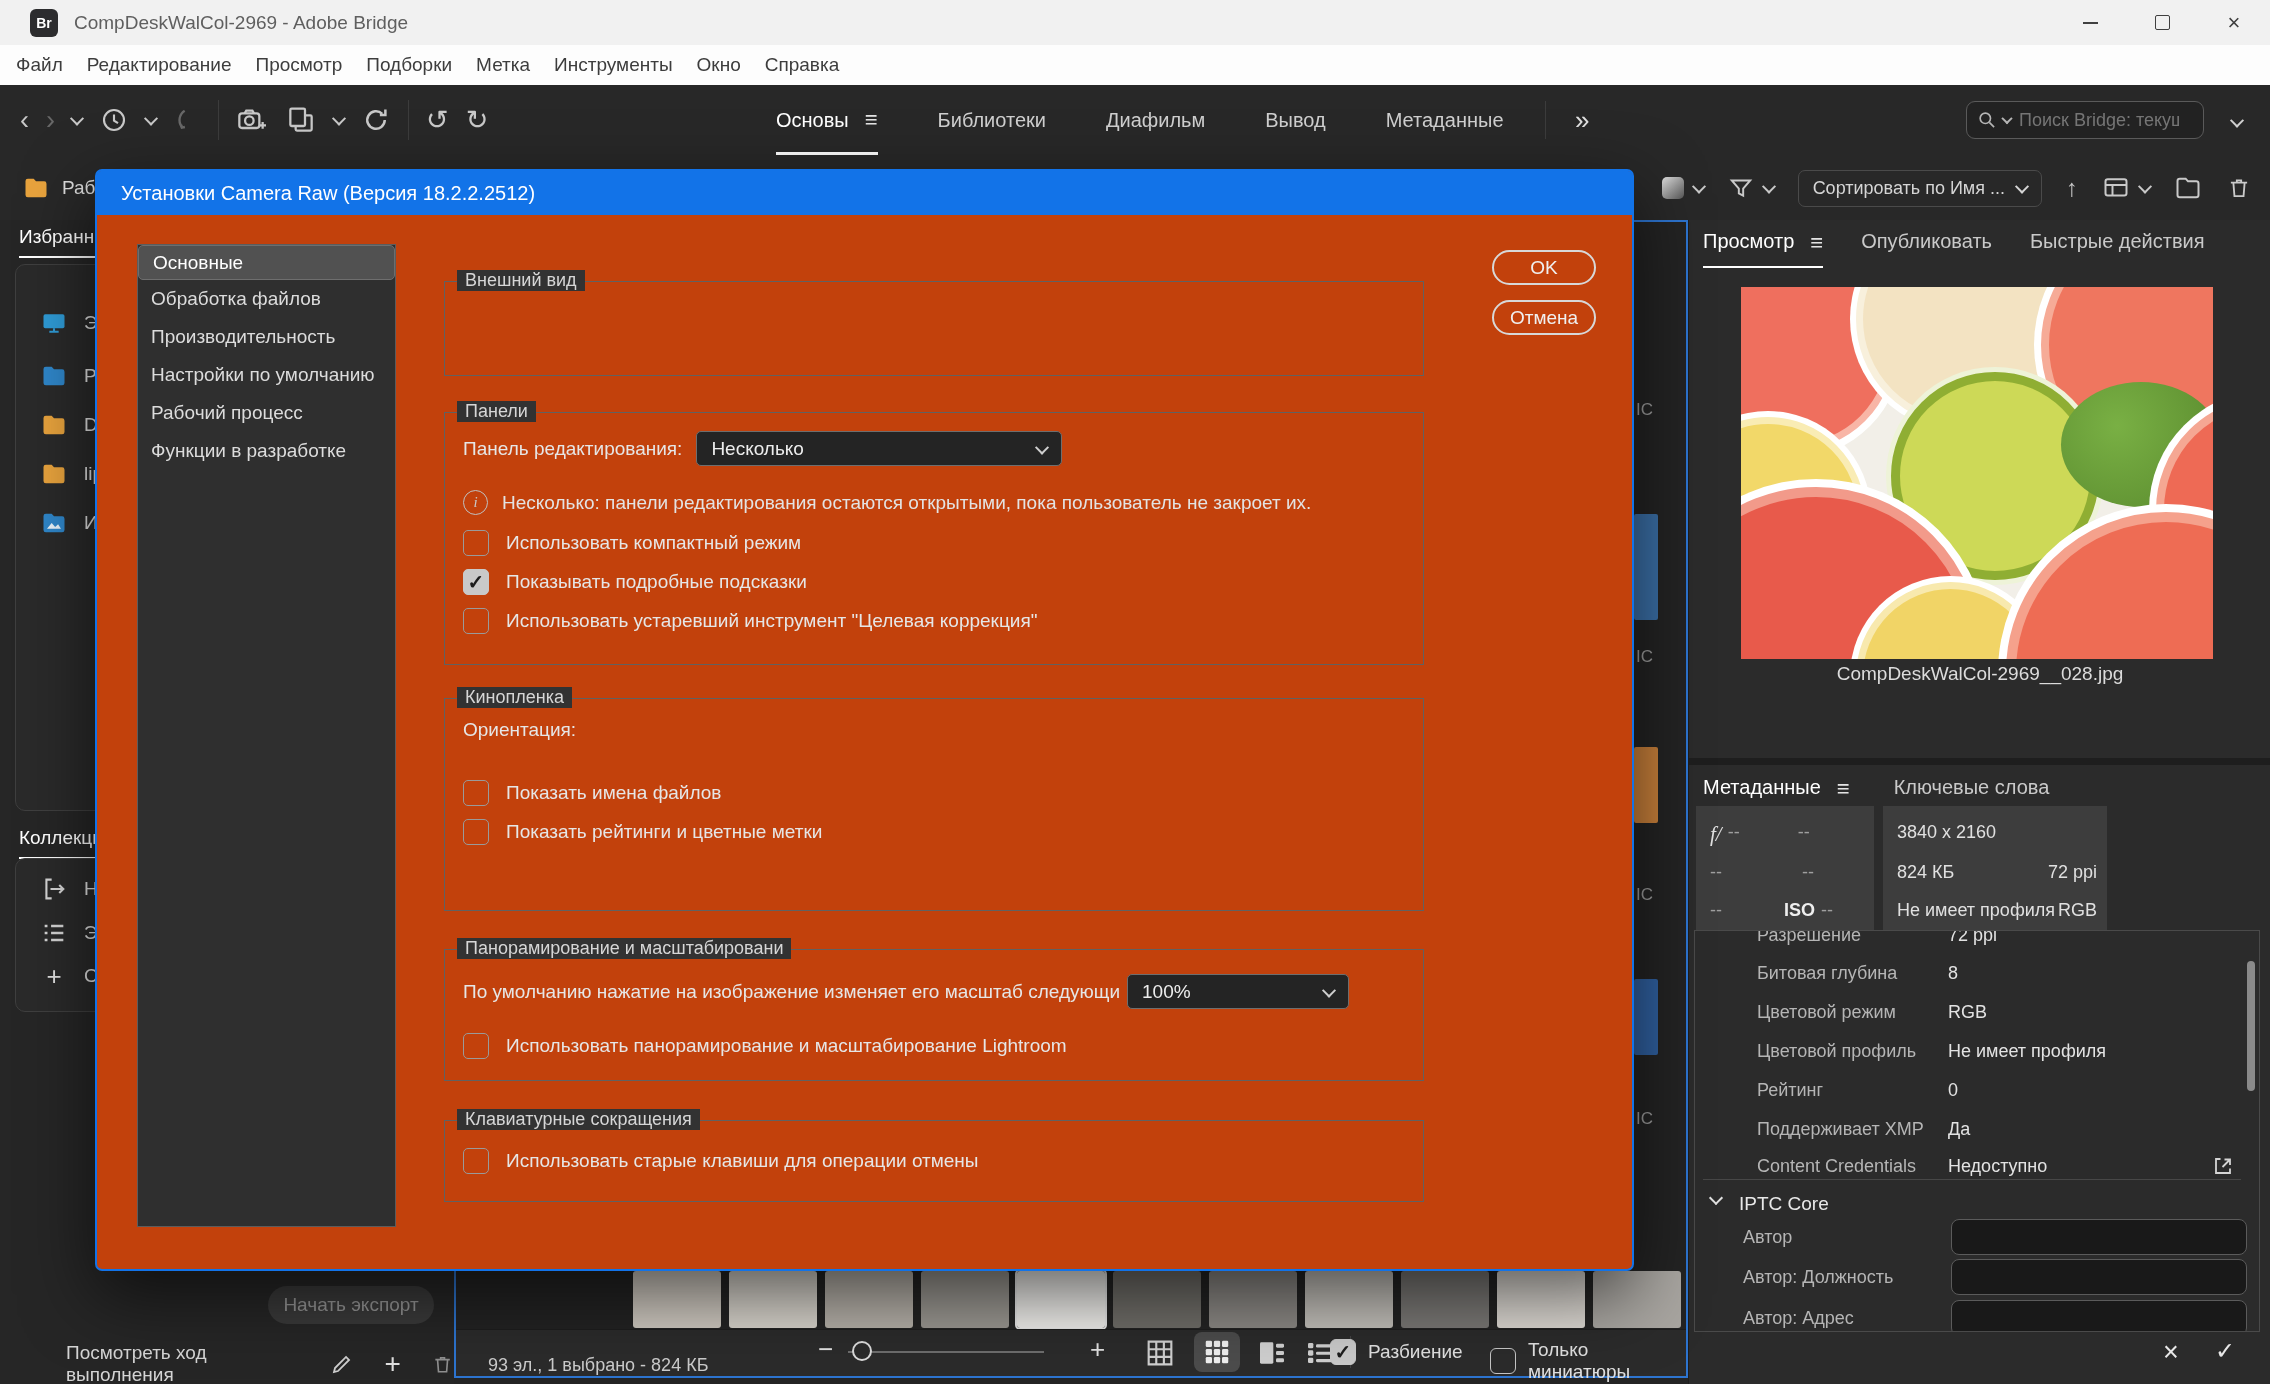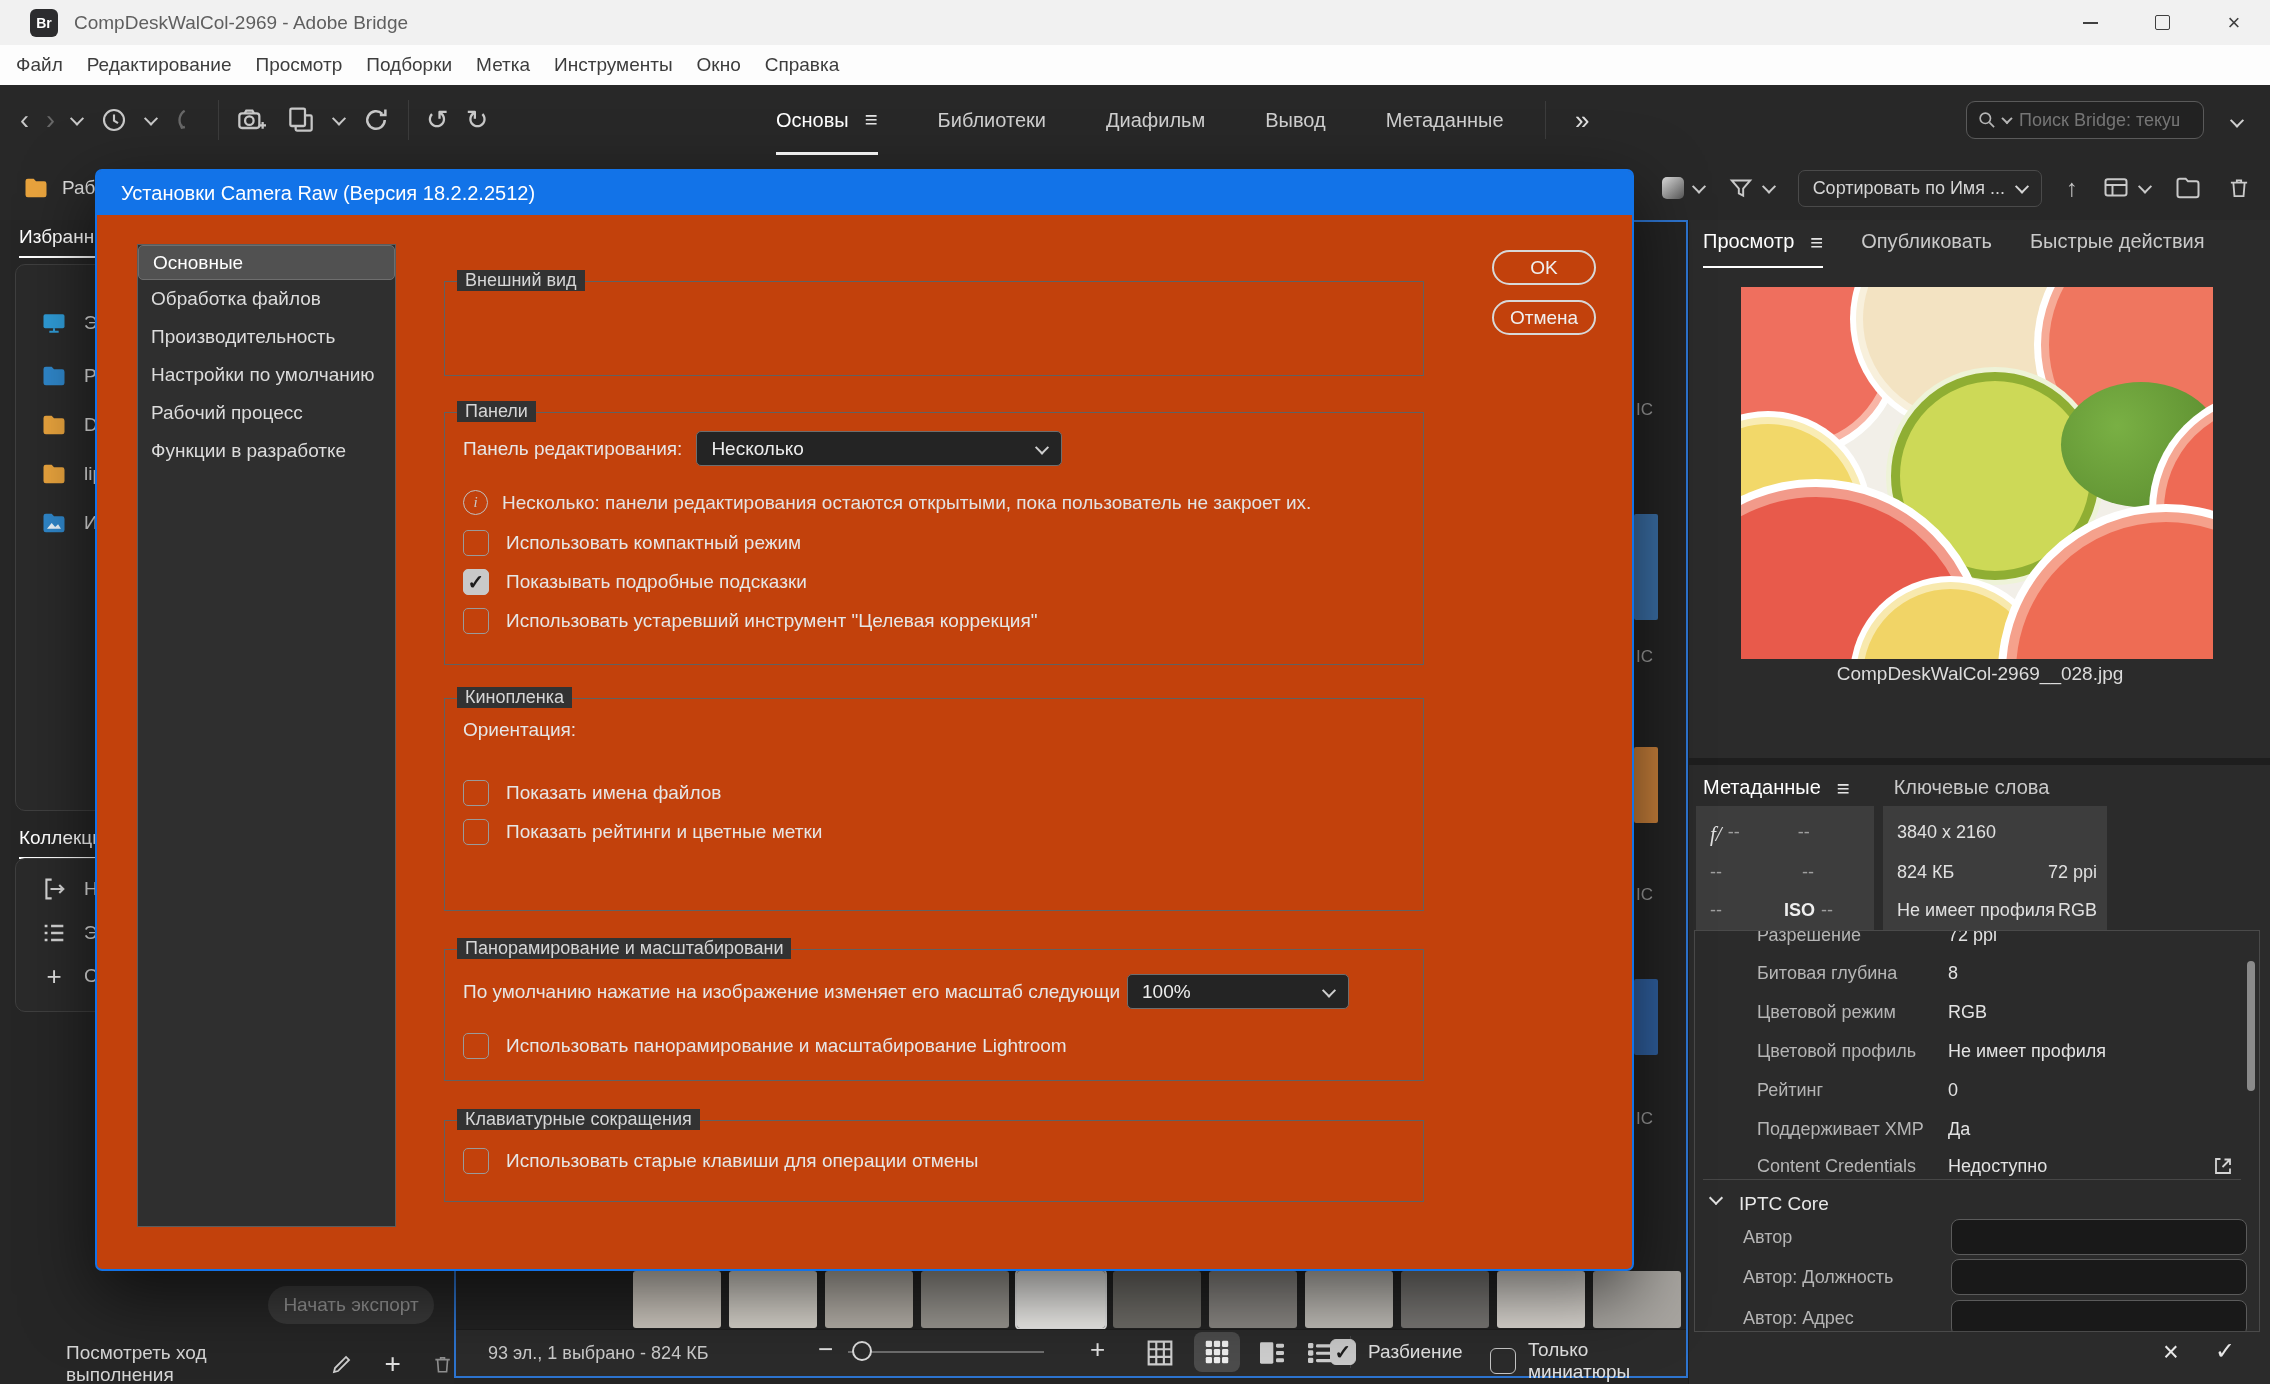--- a/index.html
+++ b/index.html
@@ -55,21 +55,21 @@
               color:#969696;font-size:19px;display:flex;align-items:center;justify-content:center;}
   .progress-row{position:absolute;left:66px;top:1122px;display:flex;align-items:center;gap:30px;color:#d5d5d5;font-size:19px;}
 
   .centerpane{position:absolute;left:454px;top:220px;width:1234px;height:1158px;background:#232323;
               border:2px solid #2d74cf;box-sizing:border-box;}
   .frag{position:absolute;color:#9a9a9a;font-size:17px;}
   .minithumb{position:absolute;left:1178px;width:24px;border-radius:2px;}
   .thumbrow{position:absolute;left:177px;top:1049px;display:flex;gap:8px;}
   .thumb{width:88px;height:57px;border-radius:3px;}
   .statusbar{position:absolute;left:0;right:0;bottom:0;height:46px;background:#2b2b2b;border-top:1px solid #1d1d1d;
-             display:flex;align-items:center;color:#cbcbcb;}
+             display:flex;align-items:flex-end;color:#cbcbcb;}
   .sb-status{margin-left:32px;font-size:18px;}
   .slider-minus{position:absolute;left:362px;font-size:26px;color:#e0e0e0;top:4px;}
   .slider-track{position:absolute;left:392px;top:21px;width:196px;height:2px;background:#6e6e6e;}
   .slider-thumb{position:absolute;left:396px;top:11px;width:20px;height:20px;border:2.5px solid #dcdcdc;border-radius:50%;background:#2b2b2b;box-sizing:border-box;}
   .slider-plus{position:absolute;left:634px;font-size:26px;color:#e0e0e0;top:4px;}
   .view-ico{position:absolute;top:7px;color:#cfcfcf;}
   .view-active{position:absolute;left:738px;top:2px;width:46px;height:40px;background:#4c4c4c;border-radius:8px;
                display:flex;align-items:center;justify-content:center;color:#f0f0f0;}
   .sb-div{position:absolute;left:894px;top:6px;width:1px;height:32px;background:#454545;}
   .sb-check{position:absolute;top:9px;display:flex;align-items:center;gap:12px;font-size:19px;color:#e0e0e0;}

